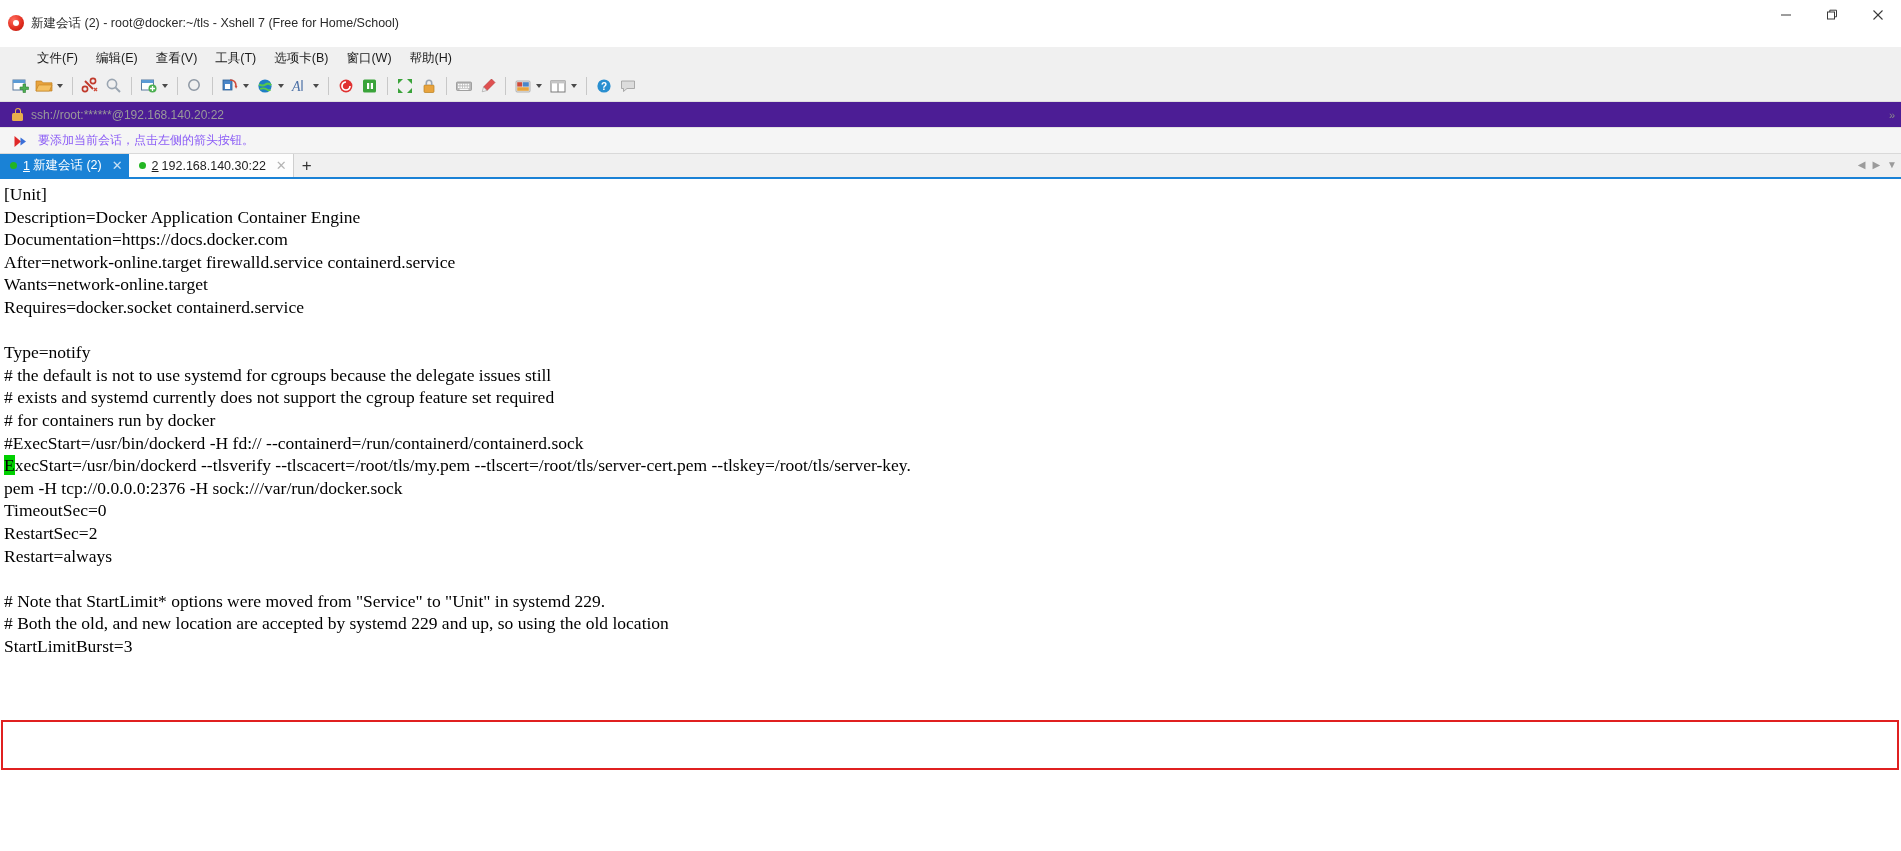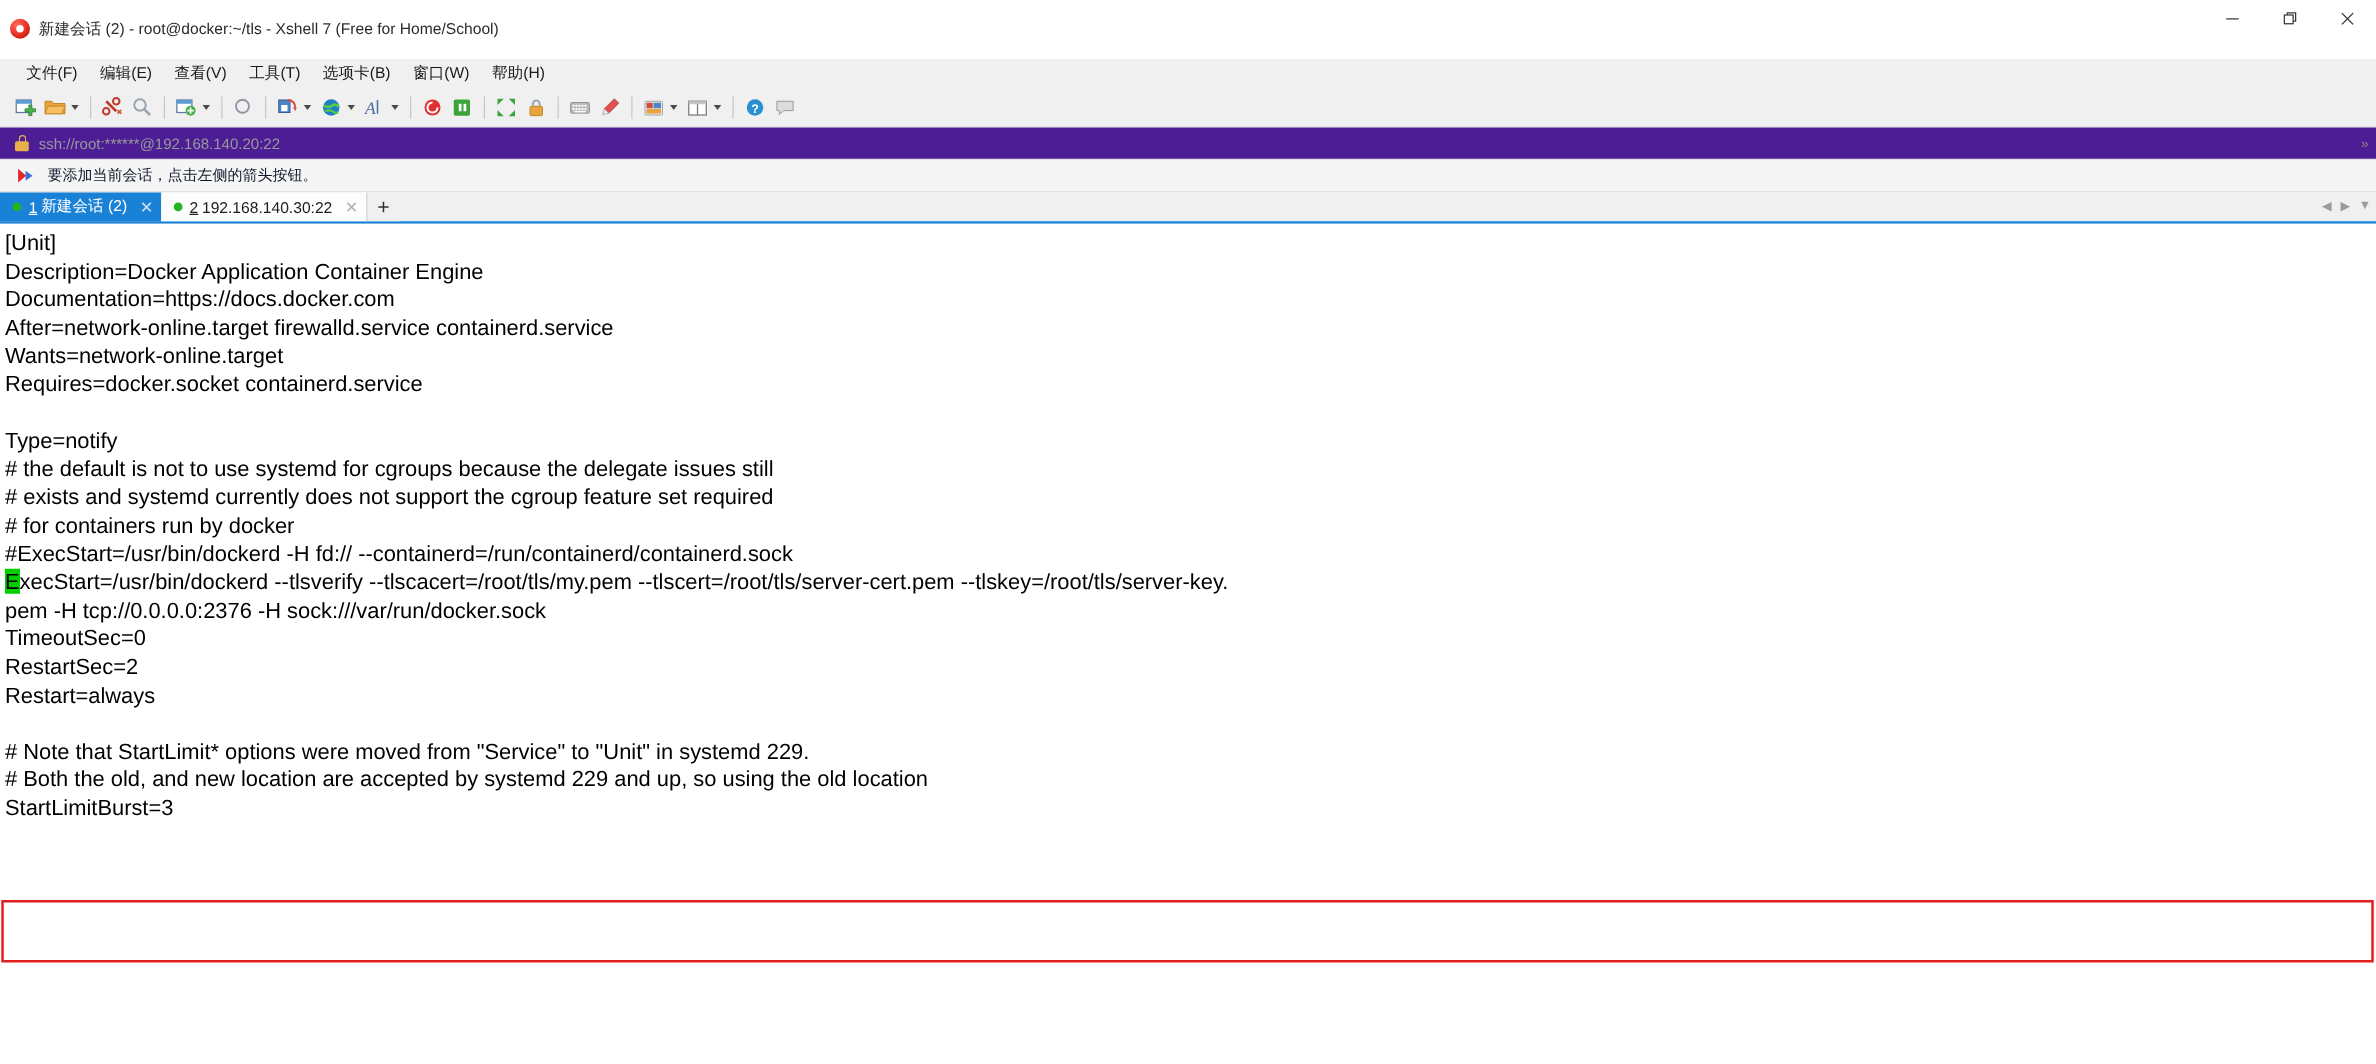--- a/index.html
+++ b/index.html
@@ -53,21 +53,21 @@
     color: #3a3a3a;
   }
   .win-btn svg { display: block; }
 
   
   .menubar {
     height: 23px;
     background: #f0f0f0;
     display: flex;
     align-items: center;
-    padding-left: 12px;
+    padding-left: 28px;
     border-bottom: 1px solid #f0f0f0;
   }
   .menu-item {
     font-size: 12.5px;
     color: #1a1a1a;
     padding: 2px 9px;
     white-space: nowrap;
   }
 
   
@@ -158,21 +158,21 @@
     align-items: center;
     border-bottom: 1px solid #d9d9d9;
   }
   .notice-arrow {
     width: 16px; height: 13px;
     margin: 0 8px 0 14px;
     flex: none;
   }
   .notice-text {
     font-size: 12px;
-    color: #0f172a;
+    color: #8b5cf6;
   }
 
   
   .tabbar {
     height: 25px;
     background: #f0f0f0;
     display: flex;
     align-items: stretch;
     position: relative;
     border-bottom: 2px solid #1a82d6;
@@ -231,21 +231,21 @@
 
   
   .terminal {
     position: relative;
     height: 690px;
     background: #ffffff;
     padding: 4px 0 0 4px;
     overflow: hidden;
   }
   .term-line {
-    font-family: Liberation Sans, sans-serif;
+    font-family: Liberation Serif, serif;
     font-size: 17.5px;
     line-height: 22.6px;
     color: #000000;
     white-space: pre;
     letter-spacing: 0px;
   }
   .cursor-block {
     background: #00d000;
     color: #000000;
   }

